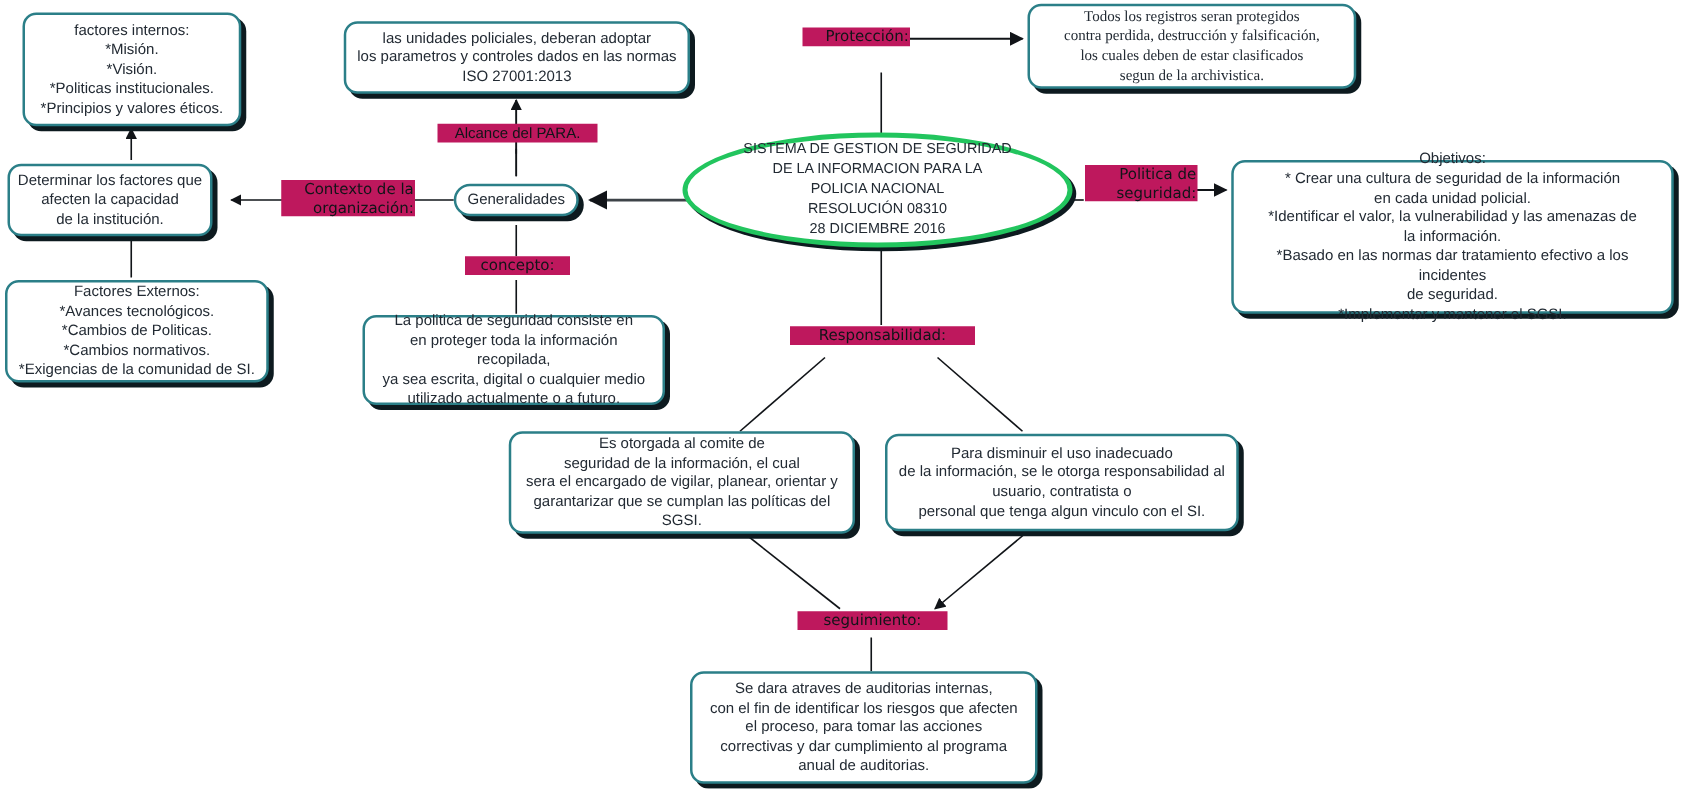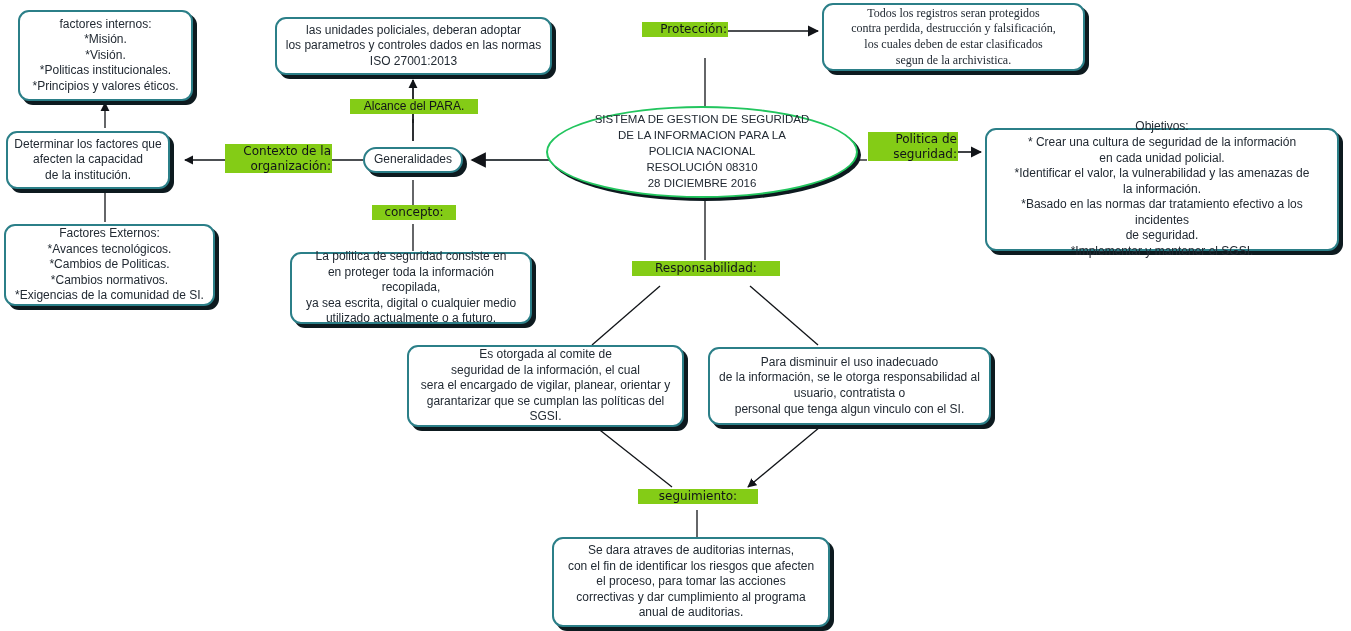--- a/index.html
+++ b/index.html
@@ -46,21 +46,21 @@
     font-size: 12px;
     border-radius: 13px;
     padding: 3px 10px;
   }
   
   .ellipse {
     position: absolute;
     z-index: 3;
     box-sizing: border-box;
     background: #ffffff;
-    border: 2px solid #22c55e;
+    border: 4px solid #22c55e;
     border-radius: 50%;
     color: #222a33;
     font-size: 11.5px;
     line-height: 1.38;
     text-align: center;
     display: flex;
     align-items: center;
     justify-content: center;
     white-space: pre-line;
     box-shadow: 3px 3px 0 0 #0d1a1f;
@@ -68,21 +68,21 @@
   }
   
   .elabel {
     position: absolute;
     z-index: 4;
     font-family: "DejaVu Sans", sans-serif;
     font-size: 12px;
     line-height: 1.22;
     color: #111418;
     white-space: pre-line;
-    background: #84cc16;
+    background: #be185d;
     padding: 0 1px;
   }
   .elabel.r { text-align: right; }
   .elabel.c { text-align: center; }
   .elabel.l { text-align: right; }
 </style>
 </head>
 <body>
 
 <div id="canvas">

